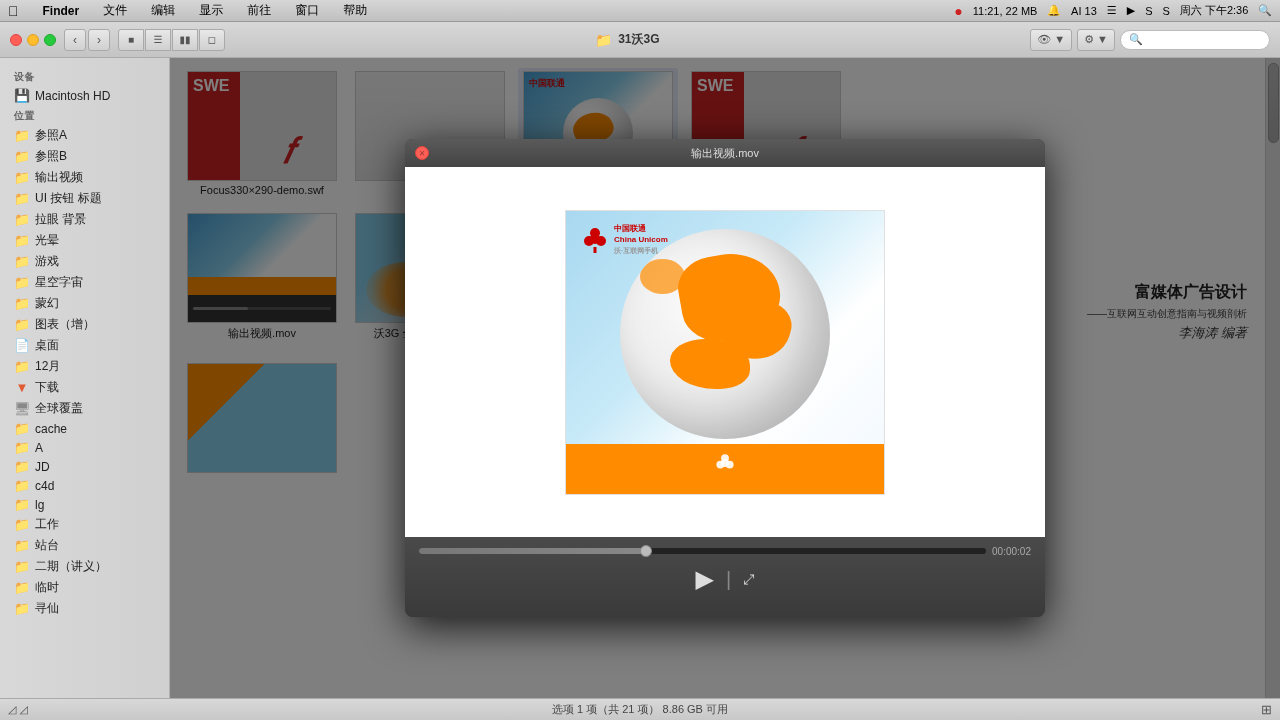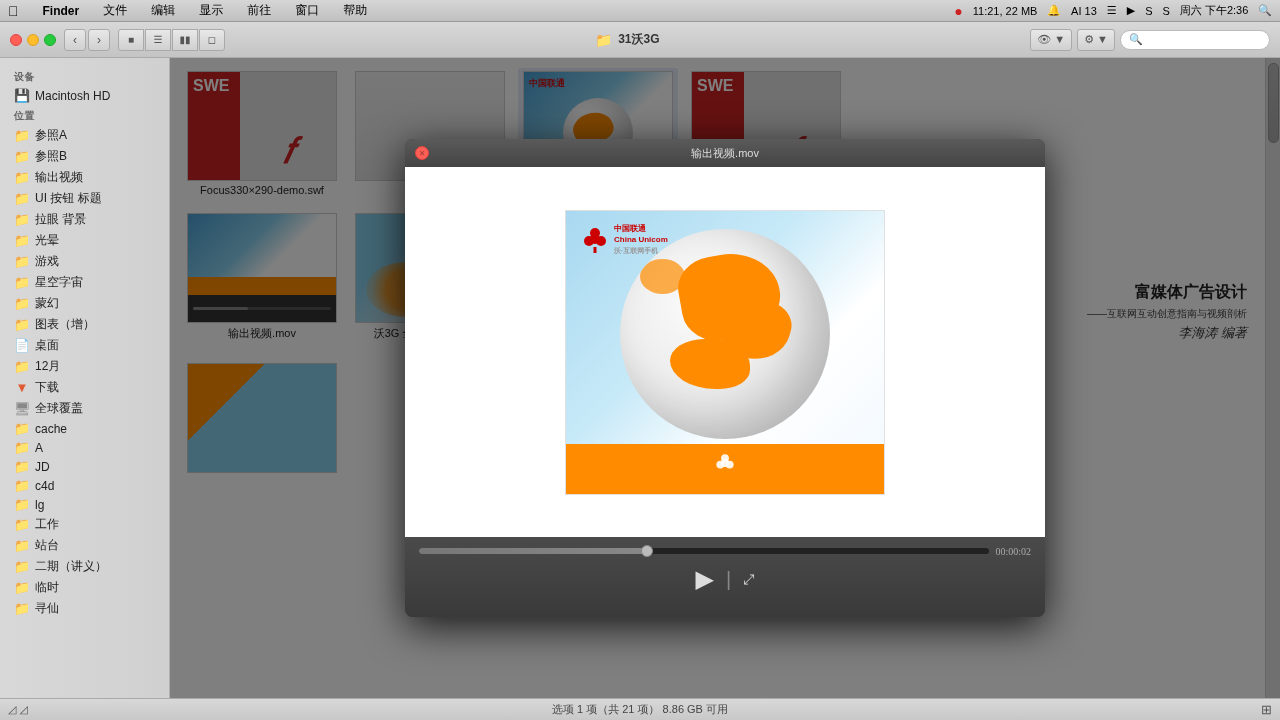--- a/index.html
+++ b/index.html
@@ -258,21 +258,20 @@
       height: 80px;
       padding: 8px 14px;
     }
     .progress-bar-container {
       position: relative;
       height: 12px;
       margin-bottom: 8px;
       display: flex;
       align-items: center;
       gap: 6px;
-      font-family: Liberation Serif, serif;
     }
     .progress-track {
       flex: 1;
       height: 6px;
       background: #222;
       border-radius: 3px;
       position: relative;
       cursor: pointer;
     }
     .progress-fill {

